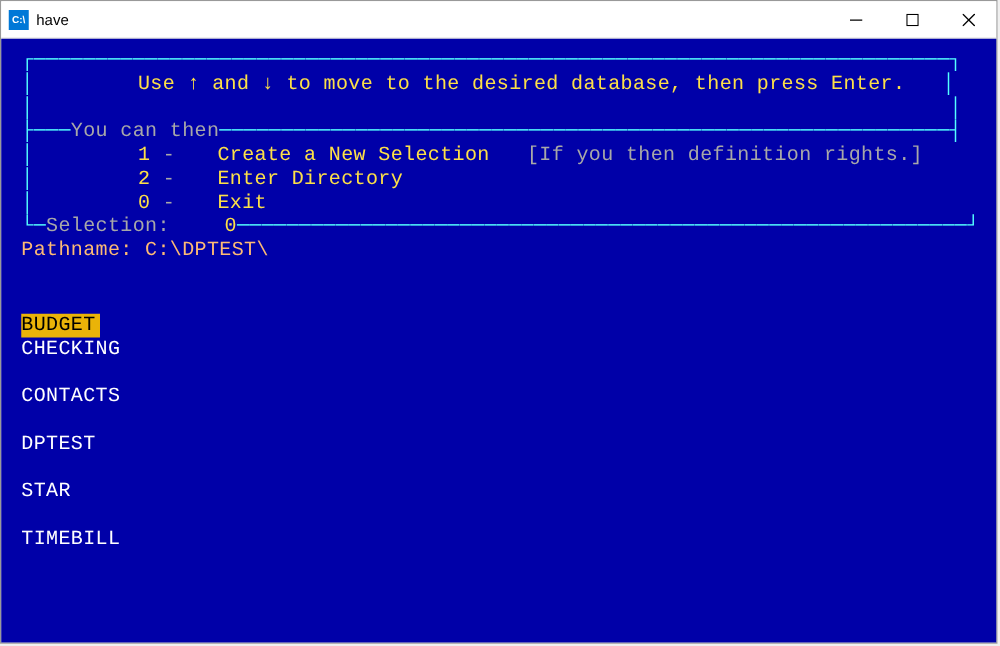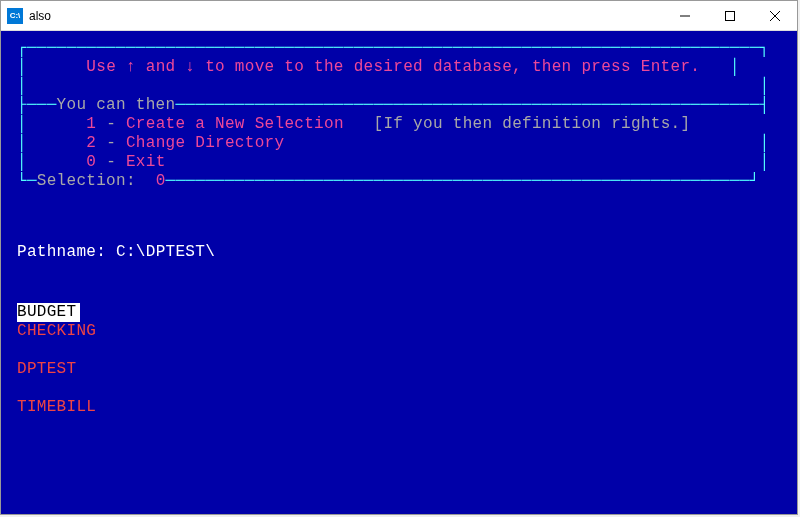--- a/index.html
+++ b/index.html
@@ -58,39 +58,39 @@
       background: #0000a8;
       color: #a8a8a8;
       font-family: "Consolas", "Courier New", monospace;
       font-size: 16px;
       line-height: 19px;
       padding: 8px 10px 8px 16px;
       white-space: pre;
       position: relative;
       letter-spacing: 0.3px;
     }
-    .bright { color: #ec4899; }
+    .bright { color: #fde047; margin-left: 24px; }
     .box-line { color: #54ffff; }
-    .pathname { color: #ffffff; margin-top: 52px; }
+    .pathname { color: #fdba74; }
     .db-list { margin-top: 22px; }
-    .db-item { color: #ef4444; display: block; }
+    .db-item { color: #ffffff; display: block; }
     .db-item.selected {
-      background: #ffffff;
+      background: #eab308;
       color: #000000;
       display: inline-block;
       padding-right: 4px;
     }
   </style>
 </head>
 <body>
 
 <div class="window">
   <div class="titlebar">
     <div class="app-icon">C:\</div>
-    <div class="title">also</div>
+    <div class="title">have</div>
     <div class="winbtn">
       <svg viewBox="0 0 10 10">
           <line x1="0" y1="5" x2="10" y2="5" stroke="#000" stroke-width="1"></line>
         </svg>
     </div>
     <div class="winbtn">
       <svg viewBox="0 0 10 10">
           <rect x="0.5" y="0.5" width="9" height="9" fill="none" stroke="#000" stroke-width="1"></rect>
         </svg>
     </div>
@@ -100,21 +100,23 @@
           <line x1="10" y1="0" x2="0" y2="10" stroke="#000" stroke-width="1"></line>
         </svg>
     </div>
   </div>
 
   <div class="terminal"><span class="box-line">┌──────────────────────────────────────────────────────────────────────────┐</span>
 <span class="box-line">│</span>      <span class="bright">Use ↑ and ↓ to move to the desired database, then press Enter.</span>   <span class="box-line">│</span>
 <span class="box-line">│</span>                                                                          <span class="box-line">│</span>
 <span class="box-line">├───</span><span>You can then</span><span class="box-line">───────────────────────────────────────────────────────────┤</span>
 <span class="box-line">│</span>      <span class="bright">1</span> - <span class="bright">Create a New Selection</span>   <span>[If you then definition rights.]</span>           <span class="box-line">│</span>
-<span class="box-line">│</span>      <span class="bright">2</span> - <span class="bright">Change Directory</span>                                                <span class="box-line">│</span>
+<span class="box-line">│</span>      <span class="bright">2</span> - <span class="bright">Enter Directory</span>                                                <span class="box-line">│</span>
 <span class="box-line">│</span>      <span class="bright">0</span> - <span class="bright">Exit</span>                                                            <span class="box-line">│</span>
 <span class="box-line">└─</span><span>Selection:</span>  <span class="bright">0</span><span class="box-line">───────────────────────────────────────────────────────────┘</span>
 <div class="pathname"><span>Pathname:</span> <span>C:\DPTEST\</span></div>
 <div class="db-list"><span class="db-item selected">BUDGET</span>
 <span class="db-item">CHECKING</span>
+<span class="db-item">CONTACTS</span>
 <span class="db-item">DPTEST</span>
+<span class="db-item">STAR</span>
 <span class="db-item">TIMEBILL</span></div></div>
 </div>
 
 </body></html>

